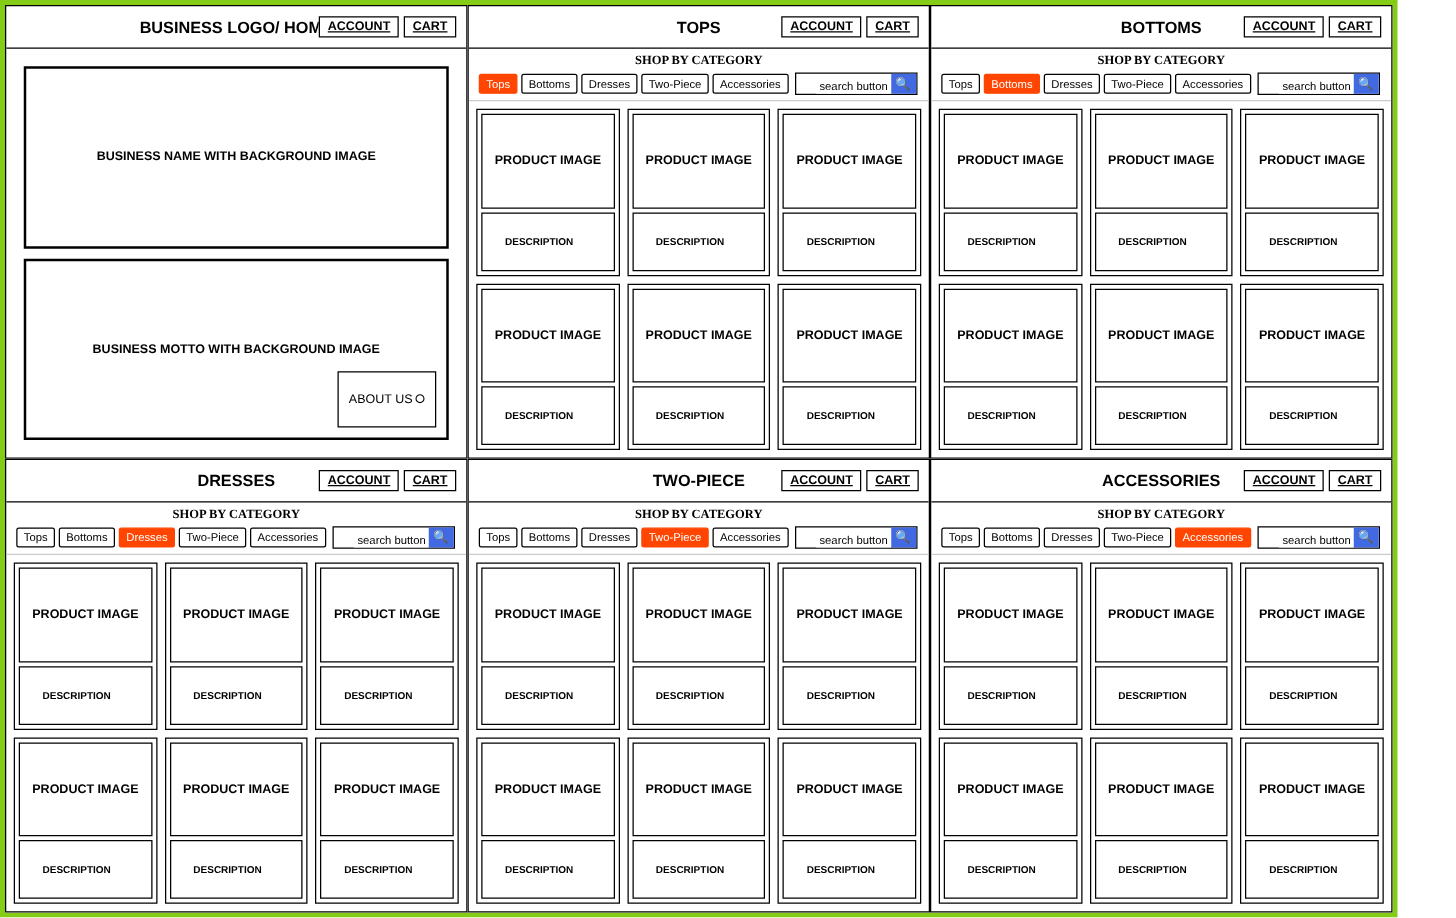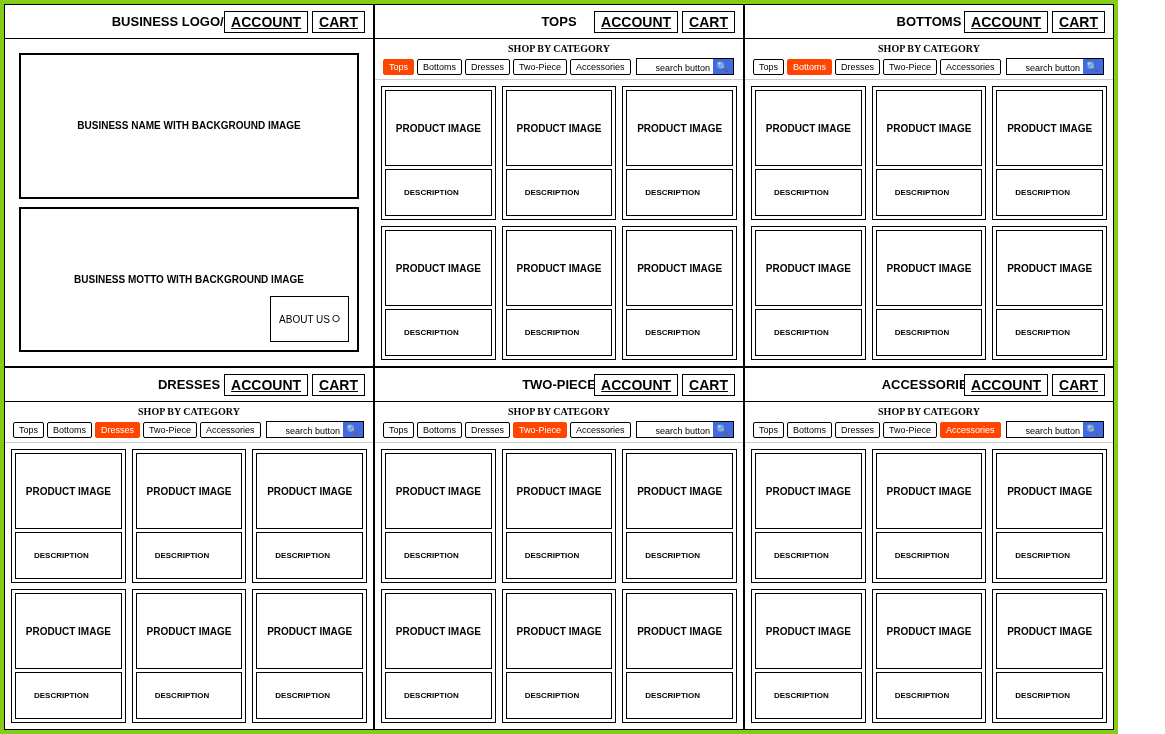--- a/index.html
+++ b/index.html
@@ -47,21 +47,21 @@
       display: flex;
       gap: 4px;
       position: absolute;
       right: 8px;
     }
 
     .btn-outline {
       border: 1.5px solid #000;
       background: #fff;
       padding: 2px 6px;
-      font-size: 14px;
+      font-size: 10px;
       font-weight: bold;
       cursor: pointer;
       text-decoration: underline;
     }
 
     .shop-by-category-section {
       padding: 4px 8px;
       border-bottom: 1px solid #ccc;
     }
 

